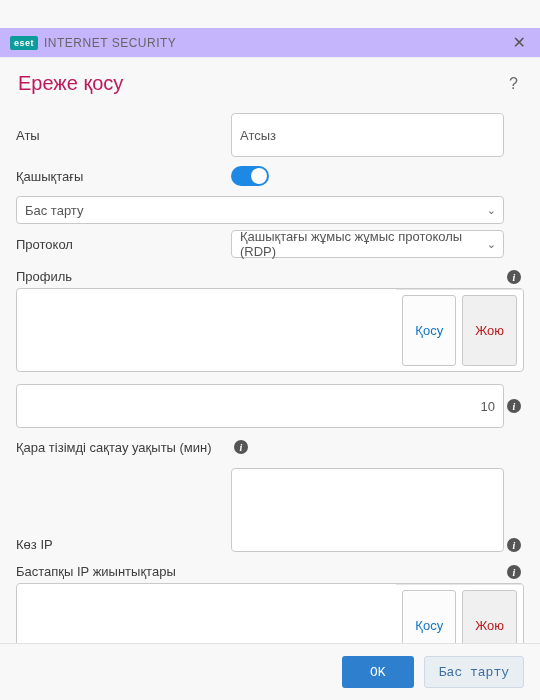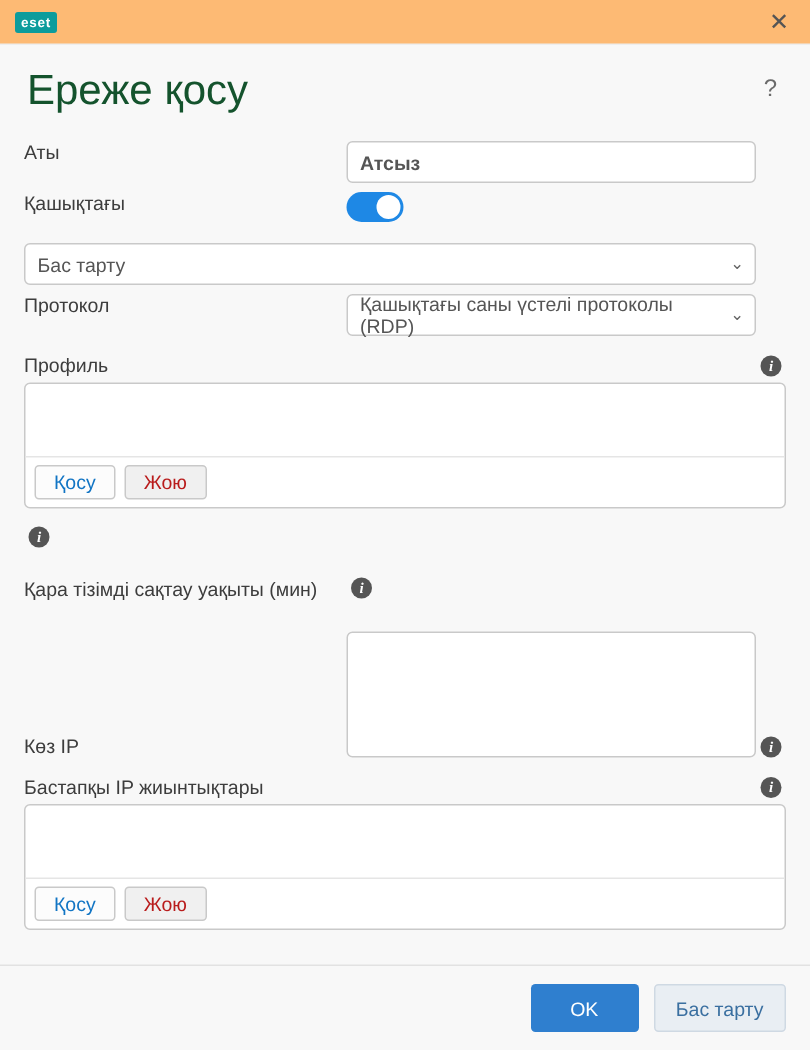--- a/index.html
+++ b/index.html
@@ -12,72 +12,72 @@
     height: 700px;
     overflow: hidden;
   }
   .window {
     width: 540px; height: 700px;
     display: flex; flex-direction: column;
     background: #f8f8f8;
   }
   .titlebar {
     height: 30px;
-    background: #fdba74;
+    background: #c4b5fd;
     display: flex; align-items: center;
     padding: 0 10px;
     border-bottom: 1px solid #eee;
+    margin-top: 28px;
   }
   .logo {
     display: flex; align-items: center; gap: 6px;
     color: #3d3d3d;
   }
   .logo-badge {
     background: #0c9c9c; color: #fff;
     font-size: 9px; font-weight: bold;
     padding: 2px 4px; border-radius: 2px;
     letter-spacing: 0.5px;
   }
   .logo-text { font-size: 12px; color: #666; letter-spacing: 0.5px; }
   .spacer { flex: 1; }
   .close-x { font-size: 16px; color: #555; cursor: pointer; padding: 0 4px; }
 
   .hdr {
     display: flex; align-items: center;
     padding: 14px 18px 10px 18px;
   }
-  .hdr h1 { font-size: 28px; font-weight: 400; color: #14532d; }
+  .hdr h1 { font-size: 20px; font-weight: 400; color: #be185d; }
   .help-q { font-size: 16px; color: #6b6b6b; cursor: pointer; padding: 0 4px; }
 
   .content {
     flex: 1;
     padding: 4px 16px 10px 16px;
     overflow-y: auto;
   }
   .row {
-    display: flex; align-items: flex-start;
+    display: flex; align-items: center;
     margin: 4px 0;
     min-height: 30px;
   }
   .lbl {
     width: 215px;
     color: #3d3d3d;
     font-size: 13px;
   }
   .ctrl { flex: 1; display: flex; align-items: center; }
   .ctrl input[type=text], .ctrl select, .ctrl .txt-in {
     width: 100%;
-    height: 28px;
+    height: 44px;
     border: 1px solid #c9c9c9;
     border-radius: 4px;
     padding: 0 8px;
     font-size: 13px;
     background: #fff;
     color: #555;
-    font-weight: bold;
   }
   .ctrl .txt-in.right { text-align: right; }
   .ctrl textarea {
     width: 100%;
     height: 84px;
     border: 1px solid #c9c9c9;
     border-radius: 4px;
     padding: 6px 8px;
     font-size: 13px;
     background: #fff;
@@ -118,21 +118,21 @@
 
   .section-label {
     display: flex; align-items: flex-end;
     margin: 10px 0 4px 0;
   }
   .section-label .lbl-full { flex: 1; color: #3d3d3d; }
 
   .listbox {
     border: 1px solid #c9c9c9; border-radius: 4px;
     background: #fff;
-    display: flex; flex-direction: column;
+    display: flex; flex-direction: row;
     min-height: 84px;
   }
   .listbox .list-area { flex: 1; }
   .listbox .list-actions {
     border-top: 1px solid #e5e5e5;
     padding: 5px 6px;
     display: flex; gap: 6px;
   }
   .pill-btn {
     border: 1px solid #c9c9c9;
@@ -149,32 +149,34 @@
     border-top: 1px solid #e2e2e2;
     padding: 12px 16px;
     display: flex; justify-content: flex-end; gap: 10px;
     background: #f8f8f8;
   }
   .btn {
     min-width: 72px; height: 32px;
     border-radius: 3px; border: none;
     font-size: 13px; cursor: pointer;
     padding: 0 14px;
+    font-family: Liberation Mono, monospace;
   }
   .btn.primary { background: #2f7fcf; color: #fff; }
   .btn.secondary { background: #e9eef3; color: #3a6fa0; border: 1px solid #cfd9e3; }
 </style>
 </head>
 <body>
 
 <div class="window">
 
   <div class="titlebar">
     <div class="logo">
       <span class="logo-badge">eset</span>
+      <span class="logo-text">INTERNET SECURITY</span>
     </div>
     <div class="spacer"></div>
     <div class="close-x">✕</div>
   </div>
 
   <div class="hdr">
     <h1>Ереже қосу</h1>
     <div class="spacer"></div>
     <div class="help-q">?</div>
   </div>
@@ -209,21 +211,21 @@
         </div>
       </div>
       <div class="info-col"></div>
     </div>
 
     <div class="row">
       <div class="lbl">Протокол</div>
       <div class="ctrl">
         <div class="select-wrap">
           <div class="sel">
-            <span>Қашықтағы саны үстелі протоколы (RDP)</span>
+            <span>Қашықтағы жұмыс жұмыс протоколы (RDP)</span>
           </div>
           <span class="chev">⌄</span>
         </div>
       </div>
       <div class="info-col"></div>
     </div>
 
     <div class="section-label">
       <div class="lbl-full">Профиль</div>
       <div class="info-col">
@@ -232,20 +234,23 @@
     </div>
     <div class="listbox">
       <div class="list-area"></div>
       <div class="list-actions">
         <button class="pill-btn primary">Қосу</button>
         <button class="pill-btn muted">Жою</button>
       </div>
     </div>
 
     <div class="row" style="margin-top:12px;">
+      <div class="ctrl">
+        <input type="text" class="txt-in right" value="10" style="">
+      </div>
       <div class="info-col">
           <span class="info-icon">i</span>
         </div>
     </div>
 
     <div class="row">
       <div class="lbl">Қара тізімді сақтау уақыты (мин)</div>
       <div class="info-col">
           <span class="info-icon">i</span>
         </div>

